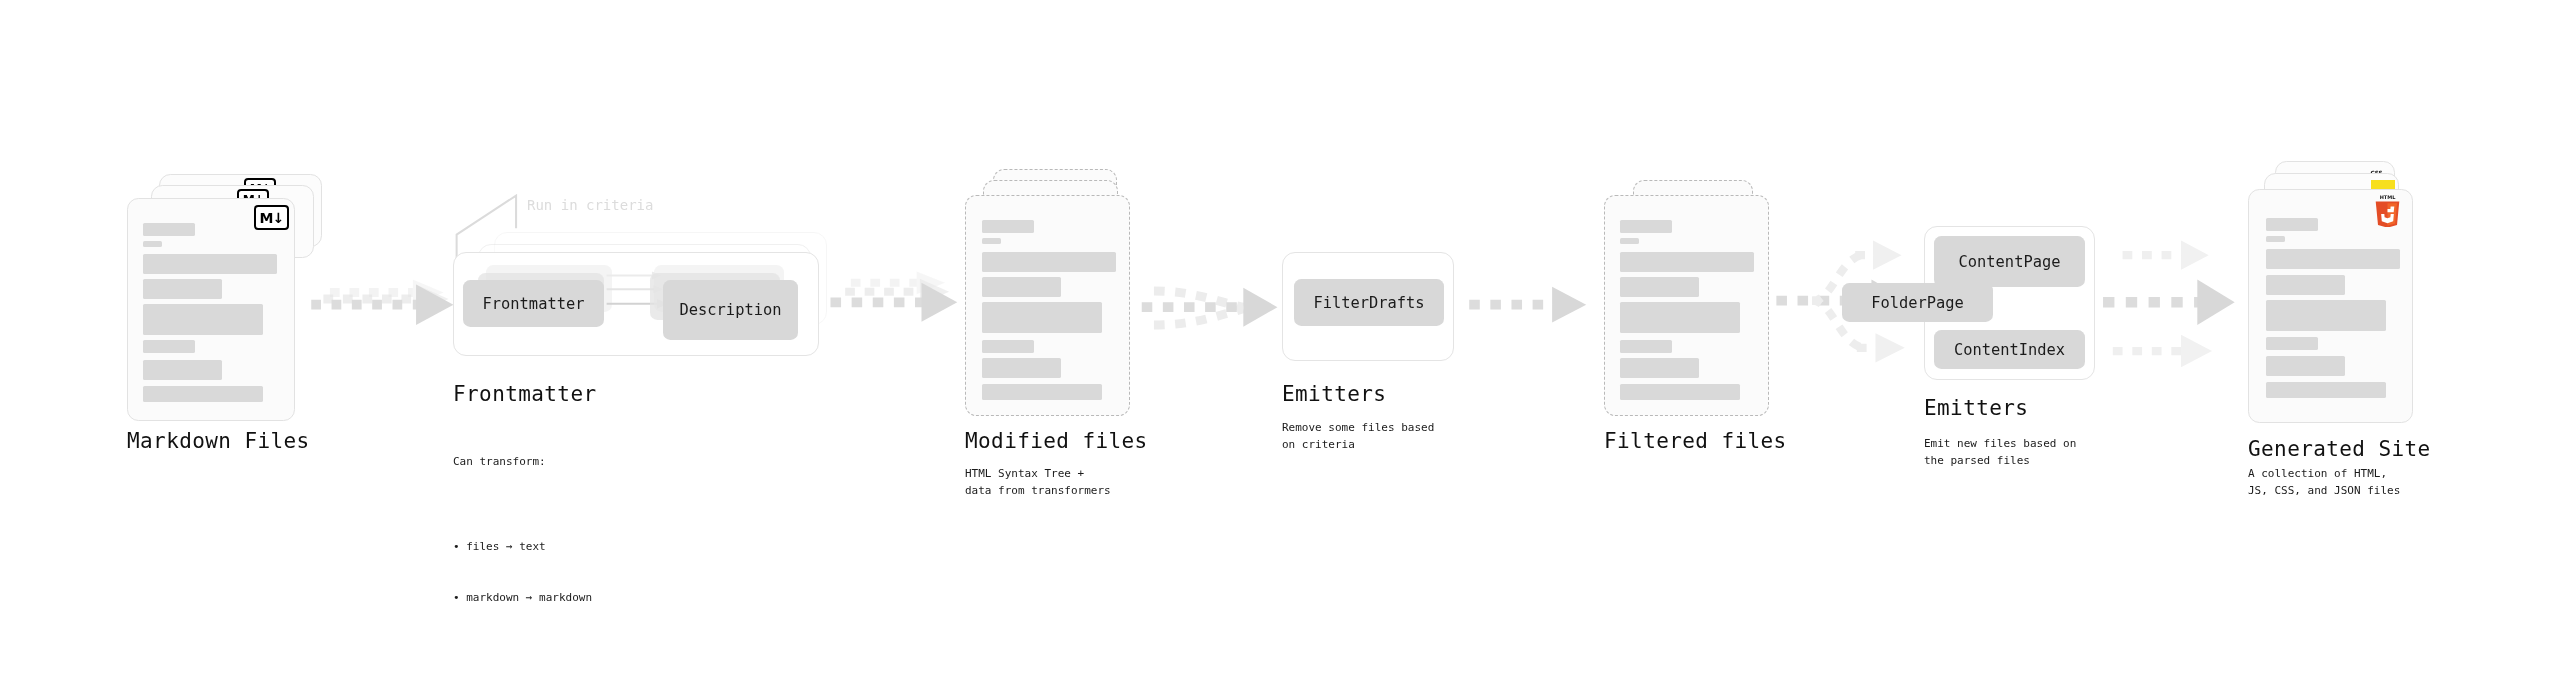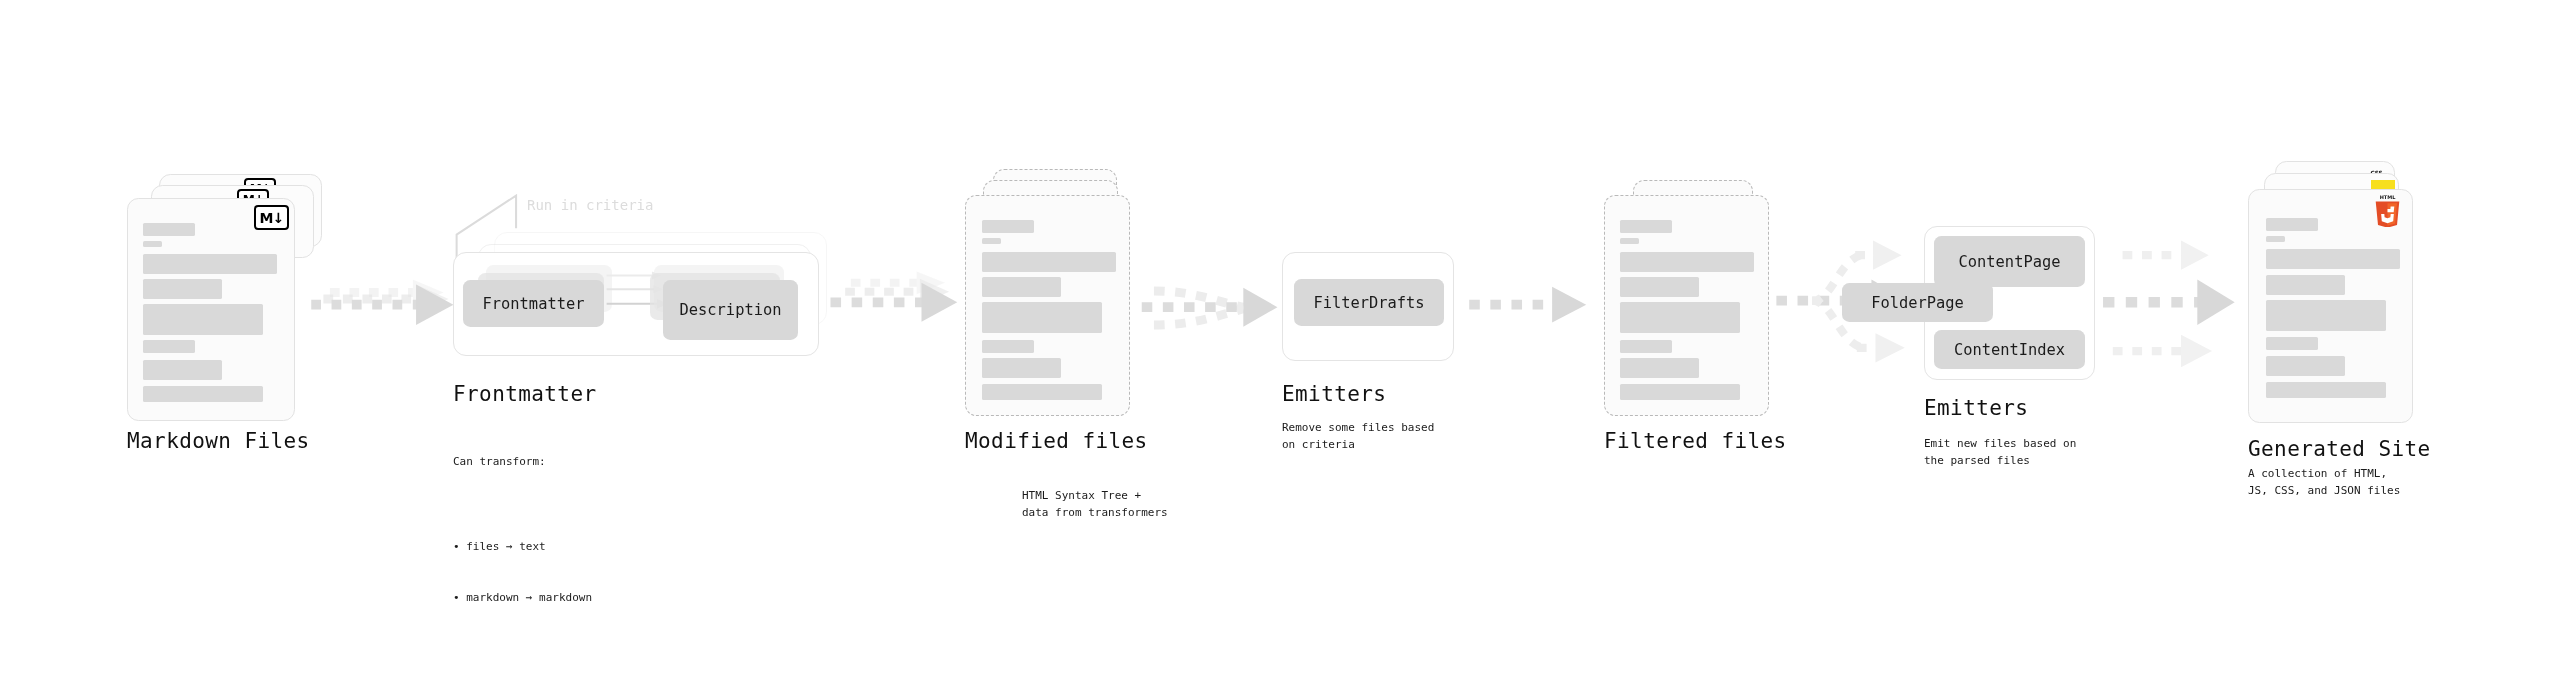--- a/index.html
+++ b/index.html
@@ -295,21 +295,21 @@
       <div class="skeleton" style="left:982px; top:220px; width:52px; height:13px;"></div>
       <div class="skeleton" style="left:982px; top:238px; width:18.7px; height:5.7px;"></div>
       <div class="skeleton" style="left:982px; top:252px; width:134px; height:19.5px;"></div>
       <div class="skeleton" style="left:982px; top:277px; width:79px; height:19.5px;"></div>
       <div class="skeleton" style="left:982px; top:302px; width:120px; height:31px;"></div>
       <div class="skeleton" style="left:982px; top:340px; width:52px; height:13px;"></div>
       <div class="skeleton" style="left:982px; top:358px; width:79px; height:19.5px;"></div>
       <div class="skeleton" style="left:982px; top:384px; width:120px; height:16.3px;"></div>
     </div>
     <div class="title" style="left:965px; top:429px;">Modified files</div>
-    <div class="subtitle" style="left:1022px; top:465px;margin-top:22px;">HTML Syntax Tree +
+    <div class="subtitle" style="left:965px; top:465px;">HTML Syntax Tree +
 data from transformers</div>
   </div>
 
   <div class="node">
     <div class="group-box" style="left:1282px; top:252px; width:172px; height:109px;"></div>
     <div class="pill" style="left:1294px; top:279px; width:150px; height:47px;">FilterDrafts</div>
     <div class="title" style="left:1282px; top:382px;">Emitters</div>
     <div class="subtitle" style="left:1282px; top:419px;">Remove some files based
 on criteria</div>
   </div>

